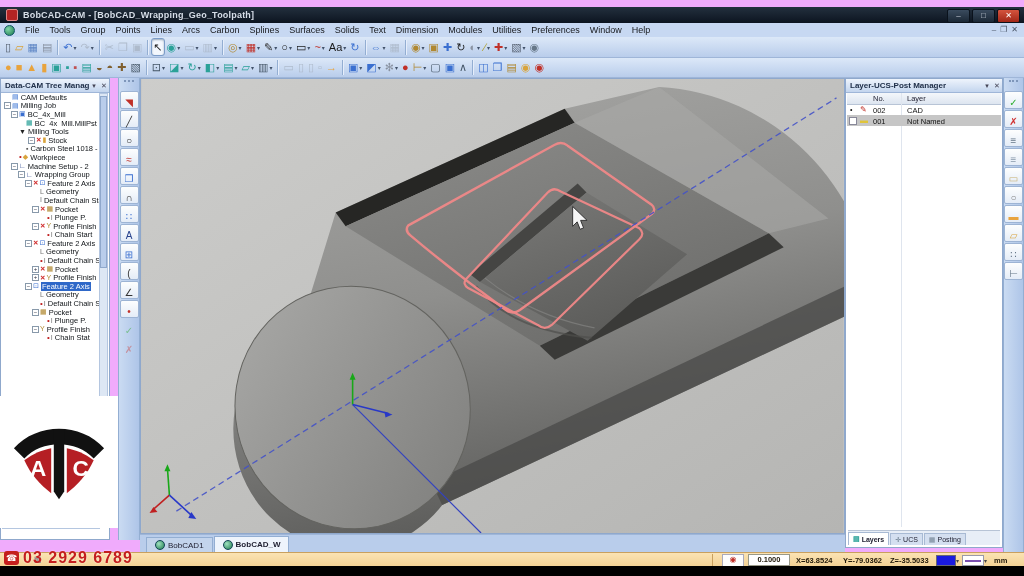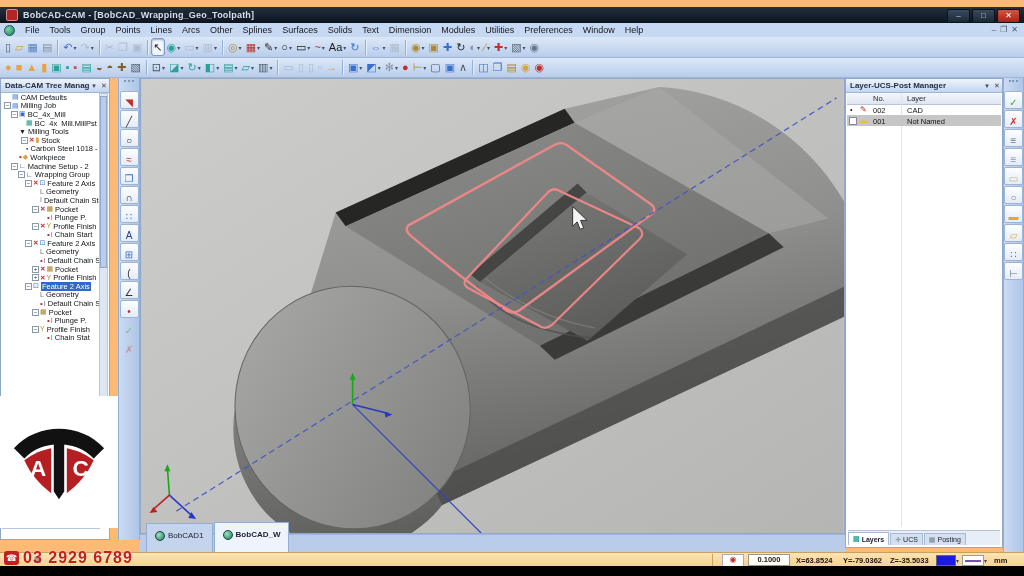--- a/index.html
+++ b/index.html
@@ -1,16 +1,16 @@
 <!DOCTYPE html>
 <html><head>
 <meta charset="utf-8">
 <style>
   html,body{margin:0;padding:0;background:#111;}
-  #stage{position:relative;width:1024px;height:576px;background:#fdba74;overflow:hidden;
+  #stage{position:relative;width:1024px;height:576px;background:#f0abfc;overflow:hidden;
          font-family:"Liberation Sans",sans-serif;-webkit-font-smoothing:antialiased;}
 
   
   #titlebar{position:absolute;top:7px;left:0;width:1024px;height:16px;
     background:linear-gradient(#23303e,#0c1420);display:flex;align-items:center;}
   #appicon{width:10px;height:10px;margin:0 5px 0 6px;background:#b32424;border:1px solid #d88;
     border-radius:2px;}
   .ttext{color:#d7dee8;font-size:9px;font-weight:bold;letter-spacing:.2px;}
   #wbtns{position:absolute;right:4px;top:2px;display:flex;gap:2px;}
   .wbtn{width:21px;height:12px;font-size:8px;line-height:11px;text-align:center;color:#cfd6df;
@@ -78,21 +78,21 @@
   .sbtn.dis .g{opacity:.55;}
 
   
   #vp{position:absolute;top:78px;left:140px;width:705px;height:456px;border:1px solid #8fa8cc;
     box-sizing:border-box;background:#c4c4c2;}
   #vp svg{display:block;}
 
   
   #vtabs{position:absolute;top:534px;left:140px;width:705px;height:18px;background:#b9cdeb;
     display:flex;align-items:flex-end;padding-left:6px;box-sizing:border-box;border-top:1px solid #9fb6d8;}
-  .vtab{display:flex;gap:3px;height:14px;padding:7px 8px;font-size:8px;color:#223;
+  .vtab{display:flex;align-items:center;gap:3px;height:14px;padding:0 8px;font-size:8px;color:#223;
     border:1px solid #93aed2;border-bottom:none;background:#c3d4ec;margin-right:1px;}
   .vtab.active{background:#eef4fc;height:15px;font-weight:bold;}
   .ticon{width:8px;height:8px;border-radius:50%;background:radial-gradient(circle at 35% 35%,#9fe2c0,#1d7a4d);
     border:1px solid #145;}
 
   
   .lhead{position:absolute;top:14px;left:1px;right:1px;height:11px;background:linear-gradient(#f4f7fb,#dde5f0);
     border-bottom:1px solid #b8c4d6;font-size:7.5px;color:#223;}
   .lhead .c1{position:absolute;left:26px;top:1px;}
   .lhead .c2{position:absolute;left:60px;top:1px;}
@@ -164,21 +164,21 @@
 
   <div id="menubar">
     <span id="menu-appicon"></span>
     <span id="menu-items" style="display:flex;">
         <span class="mitem">File</span>
         <span class="mitem">Tools</span>
         <span class="mitem">Group</span>
         <span class="mitem">Points</span>
         <span class="mitem">Lines</span>
         <span class="mitem">Arcs</span>
-        <span class="mitem">Other</span>
+        <span class="mitem">Carbon</span>
         <span class="mitem">Splines</span>
         <span class="mitem">Surfaces</span>
         <span class="mitem">Solids</span>
         <span class="mitem">Text</span>
         <span class="mitem">Dimension</span>
         <span class="mitem">Modules</span>
         <span class="mitem">Utilities</span>
         <span class="mitem">Preferences</span>
         <span class="mitem">Window</span>
         <span class="mitem">Help</span>
@@ -468,21 +468,21 @@
         <div class="trow" style="padding-left: 16px;">
           <span class="expsp"></span>
           <span class="tic" style="color: rgb(42, 161, 152);">▦</span>
           <span class="tlbl">BC_4x_Mill.MillPst</span>
         </div>
         <div class="trow" style="padding-left: 9px;">
           <span class="expsp"></span>
           <span class="tic" style="color: rgb(34, 34, 34);">▼</span>
           <span class="tlbl">Milling Tools</span>
         </div>
-        <div class="trow" style="padding-left: 19px;">
+        <div class="trow" style="padding-left: 26px;">
           <span class="exp">−</span>
           <span class="rx">✕</span>
           <span class="tic" style="color: rgb(217, 164, 60);">▮</span>
           <span class="tlbl">Stock</span>
         </div>
         <div class="trow" style="padding-left: 16px;">
           <span class="expsp"></span>
           <span class="tic" style="color: rgb(85, 85, 85);">▪</span>
           <span class="tlbl">Carbon Steel 1018 - Plain (</span>
         </div>

